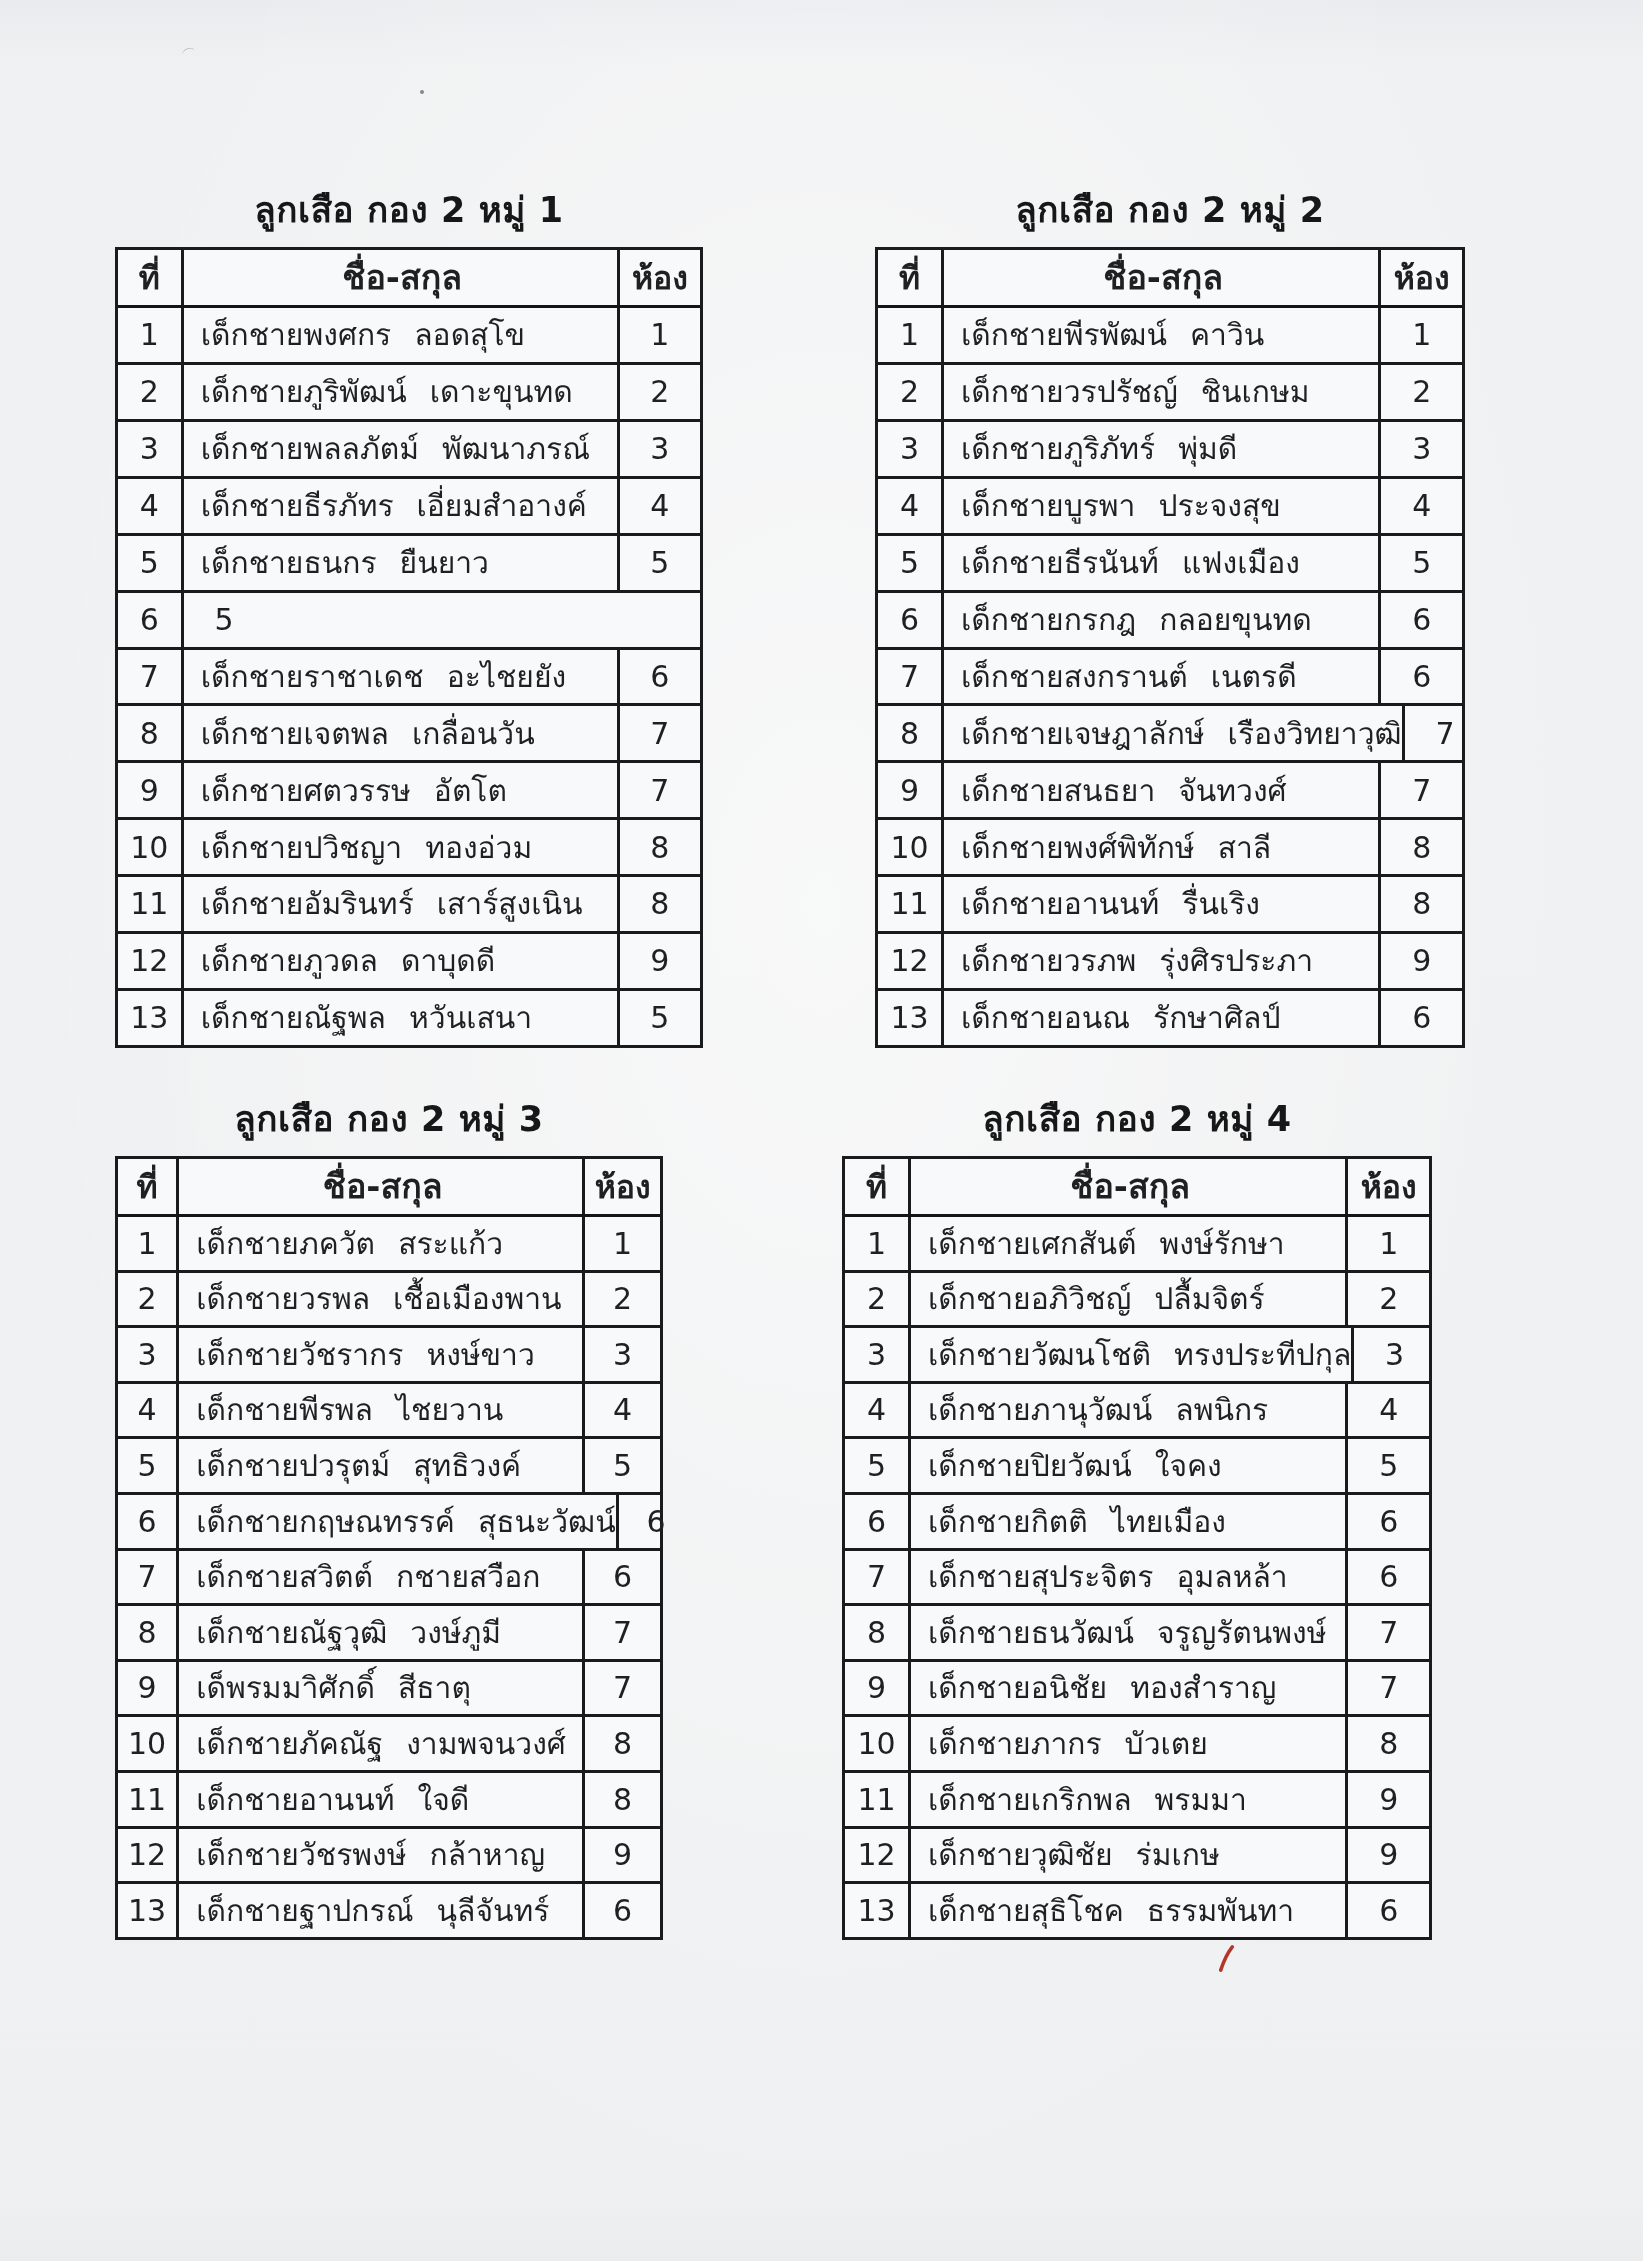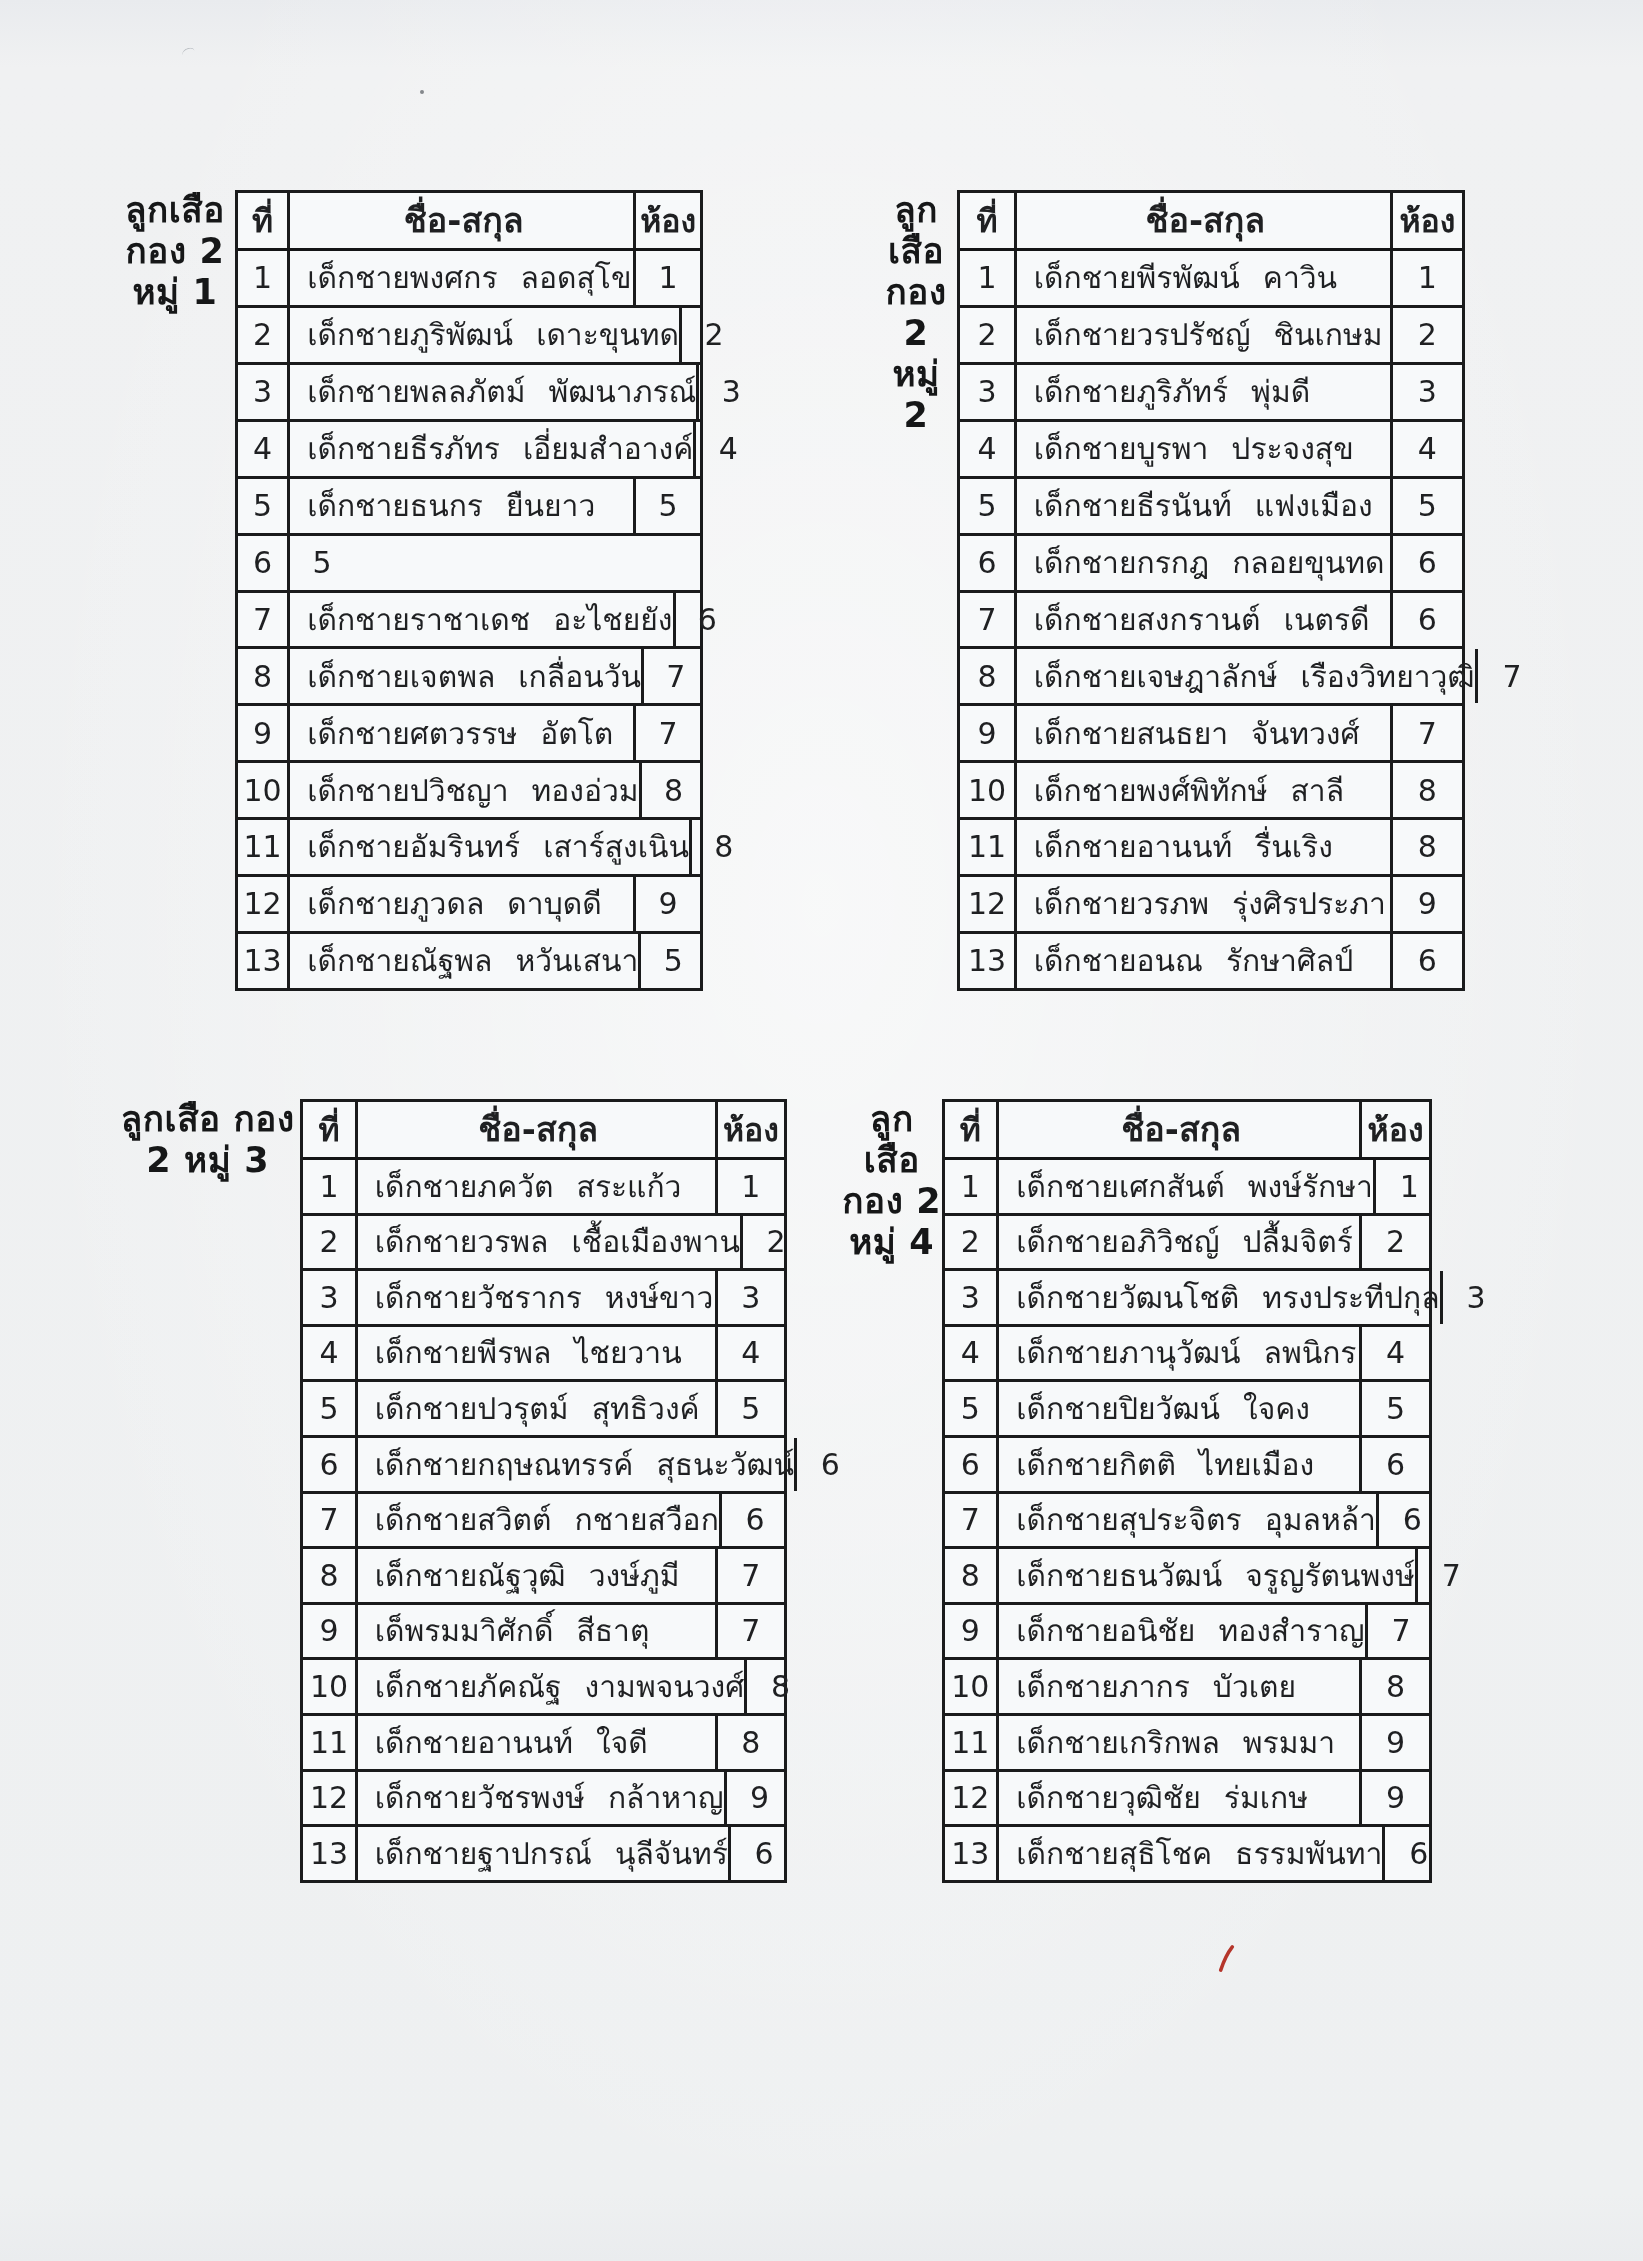--- a/index.html
+++ b/index.html
@@ -15,21 +15,21 @@
       radial-gradient(ellipse at 50% 40%, rgba(255,255,255,0.55), rgba(255,255,255,0) 70%),
       linear-gradient(180deg, #e9ebee 0%, #f0f1f2 3%, #eef0f1 97%, #eaecee 100%);
     overflow: hidden;
     font-family: "DejaVu Sans", sans-serif;
     color: #1f2022;
   }
 
   .tbl-block {
     position: absolute;
     display: flex;
-    flex-direction: row;
+    flex-direction: column;
   }
   .tbl-title {
     margin: 0 0 16px 0;
     text-align: center;
     font-size: 35px;
     line-height: 41px;
     font-weight: 700;
     color: #161718;
     letter-spacing: 0.6px;
   }
@@ -288,21 +288,21 @@
   </div>
 
   <div class="row">
     <div class="cell no">13</div>
     <div class="cell name">เด็กชายอนณ รักษาศิลป์</div>
     <div class="cell room">6</div>
   </div>
 </div>
   </section>
 
-  <section class="tbl-block" style="left:115px; top:1099px; width:672px;">
+  <section class="tbl-block" style="left:115px; top:1099px; width:548px;">
     <h2 class="tbl-title">ลูกเสือ กอง 2 หมู่ 3</h2>
     <div class="tbl t-bot">
       <div class="row head">
         <div class="cell no">ที่</div>
         <div class="cell name">ชื่อ-สกุล</div>
         <div class="cell room">ห้อง</div>
       </div>
 
   <div class="row">
     <div class="cell no">1</div>

